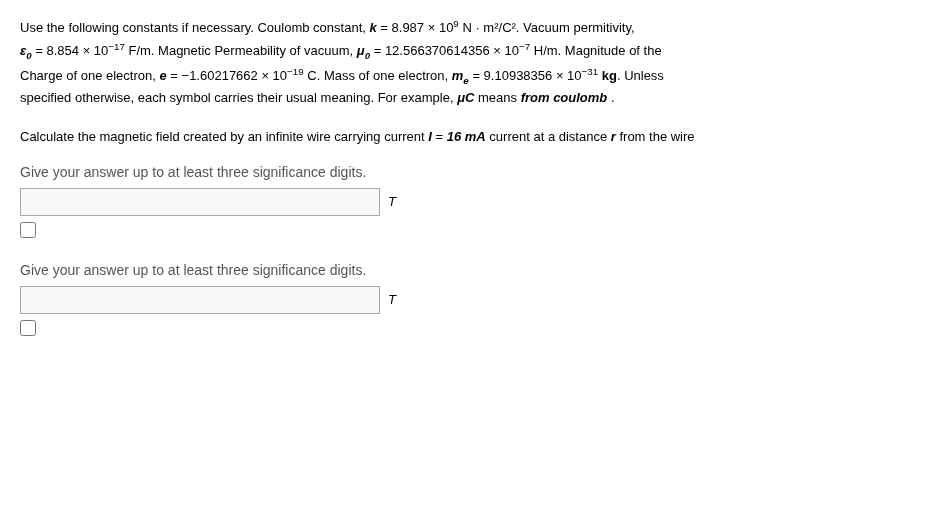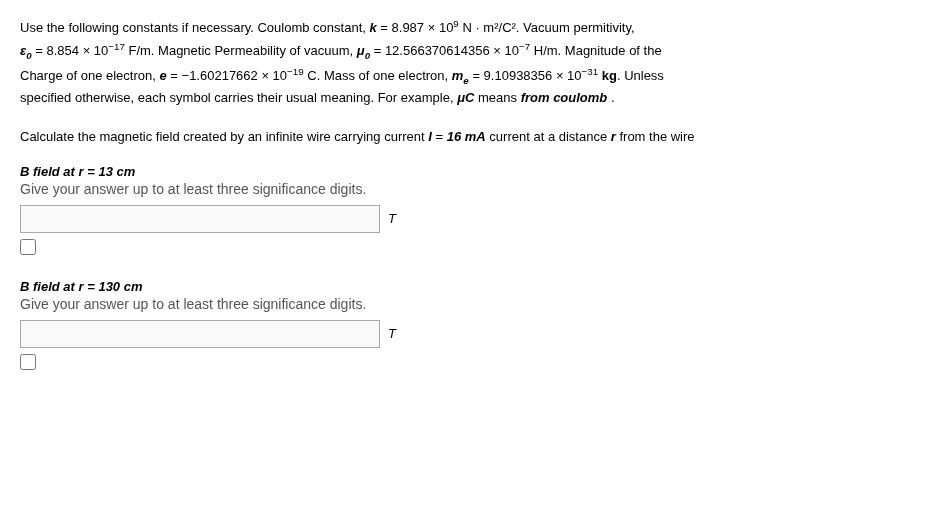--- a/index.html
+++ b/index.html
@@ -117,39 +117,33 @@
   <span>Charge of one electron, <span class="bold-italic">e</span> = −1.60217662 × 10<sup>−19</sup> <span class="italic">C</span>. Mass of one electron, <span class="bold-italic">m<sub>e</sub></span> = 9.10938356 × 10<sup>−31</sup> <span class="bold">kg</span>. Unless</span>
   <br>
   <span>specified otherwise, each symbol carries their usual meaning. For example, <span class="bold-italic">μC</span> means <span class="micro-coulomb">from coulomb</span> .</span>
 </div>
 
 <div class="question-block">
   <span>Calculate the magnetic field created by an infinite wire carrying current <span class="bold-italic">I</span> = <span class="bold-italic">16 mA</span> current at a distance <span class="bold-italic">r</span> from the wire</span>
 </div>
 
 <div class="field-section">
-  <div class="field-label">
-    <span>B field at <span class="bold-italic">r</span> = <span class="bold-italic">13 cm</span></span>
-  </div>
   <div class="field-hint">
     <span>Give your answer up to at least three significance digits.</span>
   </div>
   <div class="input-row">
     <input type="text" class="answer-input" style="">
     <span class="unit-label">T</span>
   </div>
   <div class="checkbox-row">
     <input type="checkbox" class="answer-checkbox" style="">
   </div>
 </div>
 
 <div class="field-section">
-  <div class="field-label">
-    <span>B field at <span class="bold-italic">r</span> = <span class="bold-italic">130 cm</span></span>
-  </div>
   <div class="field-hint">
     <span>Give your answer up to at least three significance digits.</span>
   </div>
   <div class="input-row">
     <input type="text" class="answer-input" style="">
     <span class="unit-label">T</span>
   </div>
   <div class="checkbox-row">
     <input type="checkbox" class="answer-checkbox" style="">
   </div>

